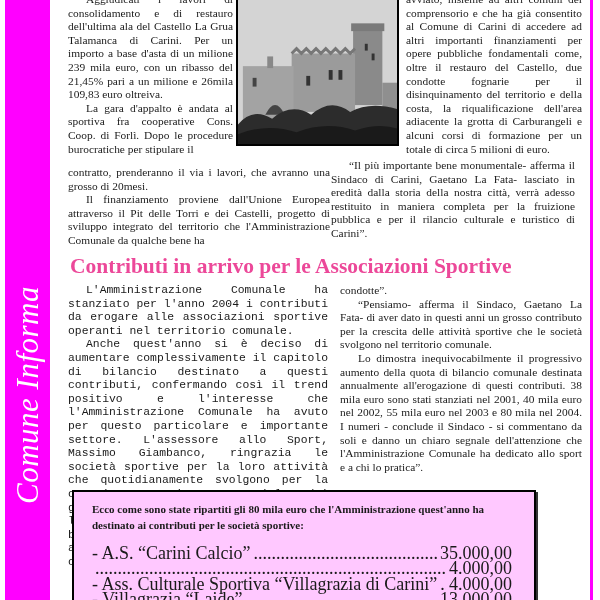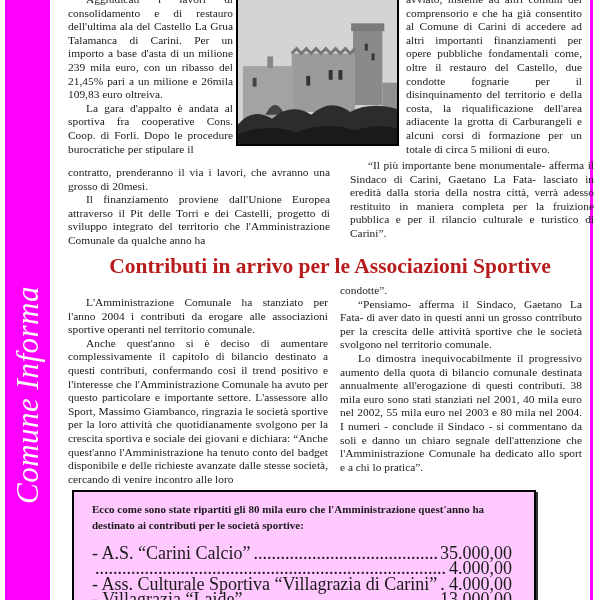--- a/index.html
+++ b/index.html
@@ -30,28 +30,27 @@
   .col-a { left:68px; top:-7px; width:165px; }
   .col-a-wide { left:68px; top:166px; width:262px; }
   .photo {
     position:absolute; left:236px; top:-2px; width:163px; height:148px;
     border:2px solid #000; box-sizing:border-box;
     background:linear-gradient(180deg,#d9d9d9 0%,#cfcfcf 35%,#9a9a9a 55%,#5c5c5c 75%,#2e2e2e 100%);
     overflow:hidden;
   }
   .photo svg { display:block; width:100%; height:100%; }
   .col-b { left:406px; top:-7px; width:176px; }
-  .col-b-wide { left:350px; top:159px; width:244px; }
+  .col-b-wide { left:331px; top:159px; width:244px; }
   .headline {
     position:absolute; left:70px; top:254px; width:520px;
-    color:#b91c1c; font-weight:bold; font-size:21.5px; white-space:nowrap;
+    color:#ec4899; font-weight:bold; font-size:21.5px; white-space:nowrap;
     font-family:"Liberation Serif", "DejaVu Serif", serif;
-    text-align:center;
   }
-  .col-c { left:68px; top:296px; width:260px; }
+  .col-c { left:68px; top:284px; width:260px;font-family:Liberation Mono, monospace; }
   .col-d { left:340px; top:284px; width:242px; }
   .box {
     position:absolute; left:72px; top:490px; width:464px; height:130px;
     background:#ffc8ff; border:2px solid #000; box-sizing:border-box;
     box-shadow:2px 2px 0 #333;
   }
   .box-intro {
     position:absolute; left:18px; top:9px; width:425px;
     font-weight:bold; font-size:11px; line-height:16px;
   }
@@ -103,21 +102,21 @@
     <path d="M0 138 Q30 126 60 136 Q90 124 120 134 Q145 126 163 132 L163 148 L0 148 Z" fill="#1a1a1a"></path>
   </svg>
 </div>
 
 <div class="col col-b">
   <p class="noindent">avviato, insieme ad altri comuni del comprensorio e che ha già consentito al Comune di Carini di accedere ad altri importanti finanziamenti per opere pubbliche fondamentali come, oltre il restauro del Castello, due condotte fognarie per il disinquinamento del territorio e della costa, la riqualificazione dell'area adiacente la grotta di Carburangeli e alcuni corsi di formazione per un totale di circa 5 milioni di euro.</p>
 </div>
 
 <div class="col col-a-wide">
   <p class="noindent">contratto, prenderanno il via i lavori, che avranno una grosso di 20mesi.</p>
-  <p>Il finanziamento proviene dall'Unione Europea attraverso il Pit delle Torri e dei Castelli, progetto di sviluppo integrato del territorio che l'Amministrazione Comunale da qualche anno ha</p>
+  <p>Il finanziamento proviene dall'Unione Europea attraverso il Pit delle Torri e dei Castelli, progetto di sviluppo integrato del territorio che l'Amministrazione Comunale da qualche bene ha</p>
 </div>
 
 <div class="col col-b-wide">
   <p>“Il più importante bene monumentale- afferma il Sindaco di Carini, Gaetano La Fata- lasciato in eredità dalla storia della nostra città, verrà adesso restituito in maniera completa per la fruizione pubblica e per il rilancio culturale e turistico di Carini”.</p>
 </div>
 
 <div class="headline">Contributi in arrivo per le Associazioni  Sportive</div>
 
 <div class="col col-c">
   <p>L'Amministrazione Comunale ha stanziato per l'anno 2004 i contributi da erogare alle associazioni sportive operanti nel territorio comunale.</p>

